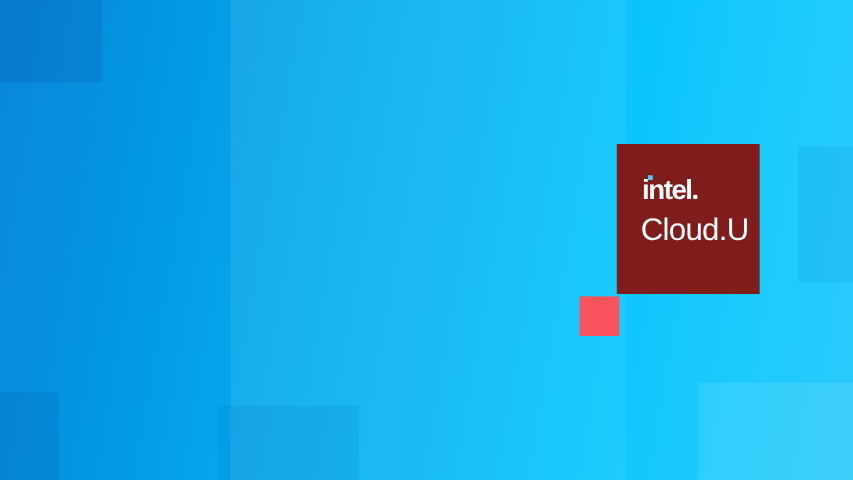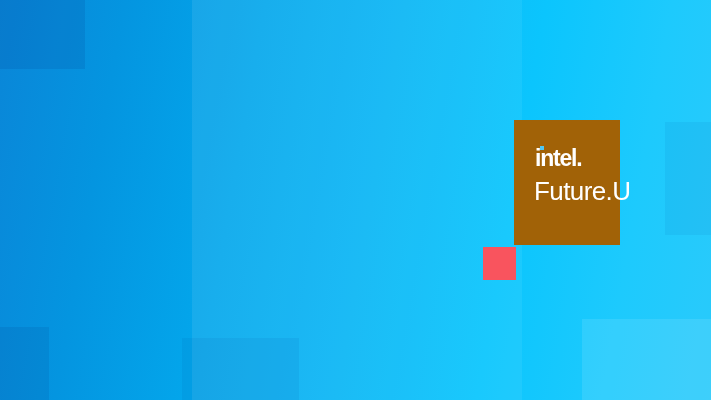--- a/index.html
+++ b/index.html
@@ -94,23 +94,23 @@
     line-height: 52px;
     letter-spacing: -0.3px;
     white-space: pre-line;
   }
 
   
   .logo-box {
     position: absolute;
     left: 514px;
     top: 120px;
-    width: 106px;
+    width: 119px;
     height: 125px;
-    background: #a16207;
+    background: #7f1d1d;
   }
   .logo-intel {
     position: absolute;
     left: 21px;
     top: 27px;
     color: #ffffff;
     font-size: 23px;
     font-weight: 700;
     letter-spacing: -1.2px;
     line-height: 1;
@@ -160,18 +160,18 @@
 
   <div class="rect rect-top-left"></div>
   <div class="rect rect-bottom-left"></div>
   <div class="rect rect-bottom-mid"></div>
   <div class="rect rect-right-upper"></div>
   <div class="rect rect-bottom-right"></div>
 
 
   <div class="logo-box">
     <div class="logo-intel"><span class="intel-word"><span class="dot-i"></span><span>intel</span></span><span>.</span></div>
-    <div class="logo-cloudu">Future.U</div>
+    <div class="logo-cloudu">Cloud.U</div>
   </div>
 
   <div class="accent-square"></div>
 
 </div>
 
 </body></html>

